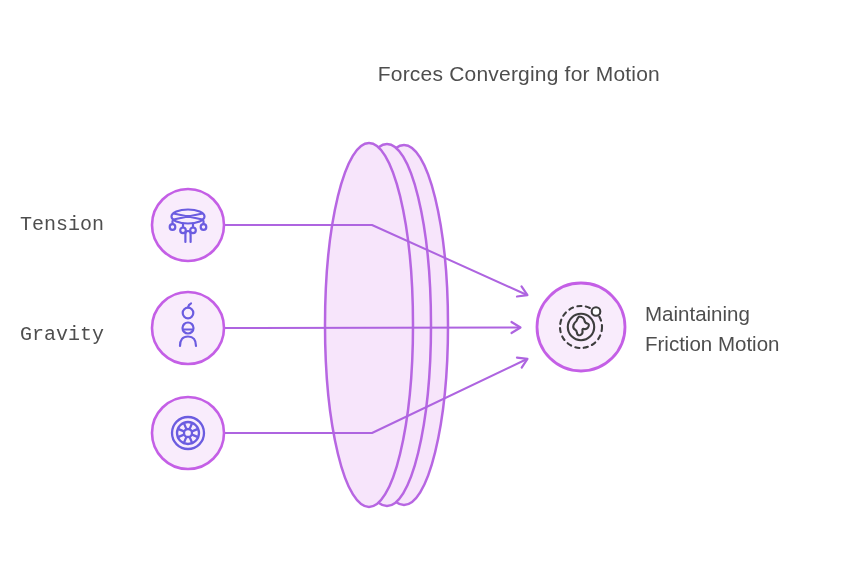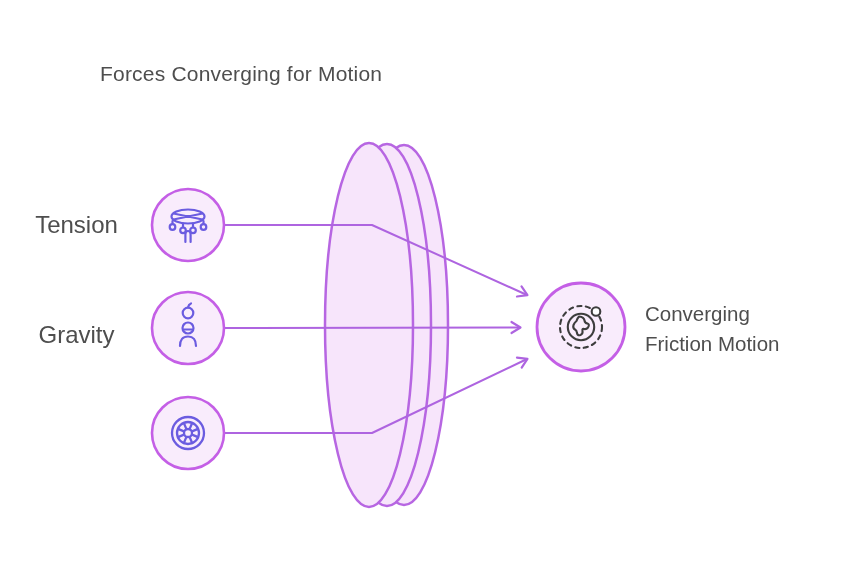--- a/index.html
+++ b/index.html
@@ -3,26 +3,26 @@
 <meta charset="utf-8">
 <style>
   html,body{margin:0;padding:0;background:#ffffff;}
   .canvas{
     position:relative;width:850px;height:567px;background:#ffffff;
     font-family:"Liberation Sans", sans-serif;overflow:hidden;
   }
   .diagram-svg{position:absolute;left:0;top:0;}
   .title{
     position:absolute;left:100px;top:62px;width:560px;
-    text-align:left;font-size:21px;font-weight:500;color:#4e4e4e;
+    text-align:right;font-size:21px;font-weight:500;color:#4e4e4e;
     letter-spacing:0.2px;
   }
   .side-label{
-    position:absolute;left:20px;width:113px;text-align:center;
-    font-size:24px;line-height:26px;color:#4e4e4e;font-weight:400;
+    position:absolute;left:20px;width:113px;text-align:left;
+    font-size:20px;line-height:26px;color:#4e4e4e;font-weight:400;font-family:Liberation Mono, monospace;
   }
   .side-label.tension{top:212px;}
   .side-label.gravity{top:322px;}
   .side-label.friction{top:420px;}
   .output-label{
     position:absolute;left:645px;top:299px;width:190px;
     font-size:20.5px;line-height:30px;color:#4e4e4e;font-weight:400;
   }
 </style>
 </head>
@@ -102,17 +102,17 @@
       </g>
     </g>
   </svg>
 
   <div class="title">Forces Converging for Motion</div>
 
   <div class="side-label tension">Tension</div>
   <div class="side-label gravity">Gravity</div>
 
   <div class="output-label">
-    <div>Converging</div>
+    <div>Maintaining</div>
     <div>Friction Motion</div>
   </div>
 
 </div>
 
 </body></html>

